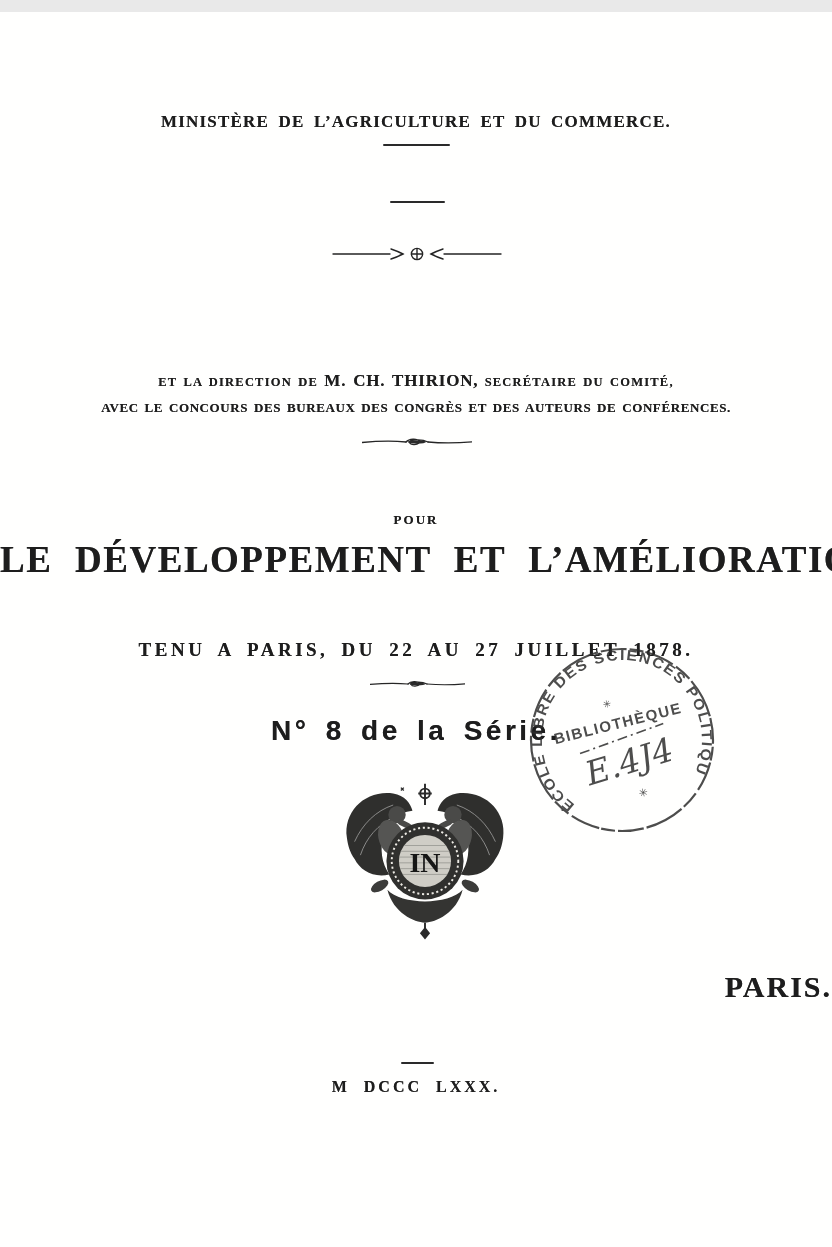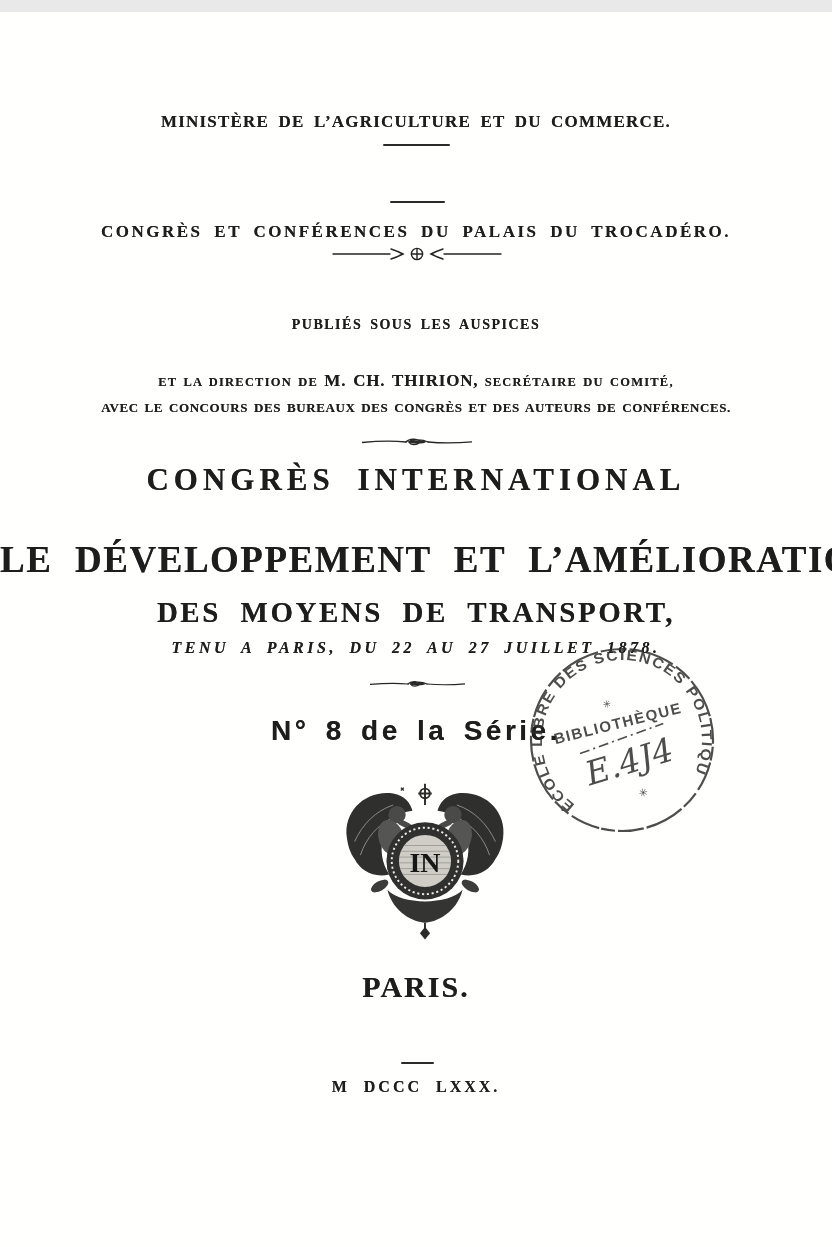--- a/index.html
+++ b/index.html
@@ -24,23 +24,23 @@
   .t-comptes    {top:266px;font-size:27px;letter-spacing:1.5px;word-spacing:9px;}
   .t-publies    {top:305px;font-size:14px;letter-spacing:1.5px;word-spacing:3px;}
   .t-comite     {top:327px;font-size:22px;letter-spacing:4px;word-spacing:9px;}
   .t-direction  {top:359px;font-size:12.5px;letter-spacing:1.2px;word-spacing:2px;}
   .t-direction .big{font-size:17px;letter-spacing:.8px;}
   .t-concours   {top:388px;font-size:13px;letter-spacing:.6px;word-spacing:2px;}
   .t-congresintl{top:450px;font-size:31px;letter-spacing:5px;word-spacing:10px;}
   .t-pour       {top:500px;font-size:13px;letter-spacing:2px;}
   .t-developpement{top:526px;font-size:37px;letter-spacing:1.5px;word-spacing:12px;}
   .t-moyens     {top:584px;font-size:29px;letter-spacing:2.5px;word-spacing:10px;}
-  .t-tenu       {top:627px;font-size:16px;letter-spacing:3.5px;word-spacing:5px;font-style:italic;}
+  .t-tenu       {top:627px;font-size:19px;letter-spacing:3.5px;word-spacing:5px;}
   .t-serie      {top:703px;font-size:28px;letter-spacing:3.5px;word-spacing:5px;font-family:Liberation Sans, sans-serif;}
-  .t-paris      {top:958px;font-size:30px;letter-spacing:2px;}
+  .t-paris      {top:958px;font-size:30px;letter-spacing:2px;text-align:right;}
   .t-imprimerie {top:1008px;font-size:21px;letter-spacing:3px;word-spacing:6px;}
   .t-year       {top:1066px;font-size:16px;letter-spacing:3px;word-spacing:7px;}
 
   .rule{position:absolute;height:2px;background:#2a2a2a;border-radius:1px;}
   .rule-1{top:132px;left:383px;width:67px;}
   .rule-2{top:189px;left:390px;width:55px;}
   .rule-3{top:1050px;left:401px;width:33px;}
 
   .orn{position:absolute;}
   .orn-arrow{top:234px;left:332px;}
@@ -51,49 +51,46 @@
   .stamp{position:absolute;top:630px;left:524px;opacity:.85;}
 </style>
 </head>
 <body>
 
 <div class="page">
 
   <div class="line t-ministry">MINISTÈRE DE L’AGRICULTURE ET DU COMMERCE.</div>
   <div class="rule rule-1"></div>
   <div class="rule rule-2"></div>
-  <div class="line t-palais">CONGRÈS ET CONFÉRENCES DU PALAIS DU TROCADÉRO.</div>
 
   <svg class="orn orn-arrow" width="170" height="16" viewBox="0 0 170 16">
     <g stroke="#242424" fill="none" stroke-width="1.4" stroke-linecap="round">
       <line x1="1" y1="8" x2="58" y2="8"></line>
       <path d="M59,3 C65,5 68,6.5 71,8 C68,9.5 65,11 59,13"></path>
       <circle cx="85" cy="8" r="5.6"></circle>
       <path d="M85,2.6 L85,13.4 M79.6,8 L90.4,8"></path>
       <path d="M111,3 C105,5 102,6.5 99,8 C102,9.5 105,11 111,13"></path>
       <line x1="112" y1="8" x2="169" y2="8"></line>
     </g>
   </svg>
 
-  <div class="line t-publies">PUBLIÉS SOUS LES AUSPICES</div>
   <div class="line t-concours">AVEC LE CONCOURS DES BUREAUX DES CONGRÈS ET DES AUTEURS DE CONFÉRENCES.</div>
   <div class="line t-direction"><span>ET LA DIRECTION DE </span><span class="big">M. CH. THIRION,</span><span> SECRÉTAIRE DU COMITÉ,</span></div>
 
   <svg class="orn orn-swirl" width="110" height="12" viewBox="0 0 110 12">
     <g stroke="#262626" fill="none" stroke-width="1.3" stroke-linecap="round">
       <path d="M0,6.5 C16,5 32,4.8 44,6"></path>
       <path d="M44,6 C47,2.5 55,2 58,5.5 C55,9.5 49,9.5 47,6 C50,3.5 60,3 66,6"></path>
       <path d="M66,6 C80,7.2 96,7 110,5.8"></path>
       <ellipse cx="55" cy="6" rx="9" ry="1.6" fill="#2b2b2b" stroke="none"></ellipse>
     </g>
   </svg>
 
-  <div class="line t-congresintl">CONGRÈS INTERNATIONAL</div>
+  <div class="line t-pour">POUR</div>
   <div class="line t-developpement">LE DÉVELOPPEMENT ET L’AMÉLIORATION</div>
-  <div class="line t-moyens">DES MOYENS DE TRANSPORT,</div>
   <div class="line t-tenu">TENU A PARIS, DU 22 AU 27 JUILLET 1878.</div>
 
   <svg class="orn orn-swirl2" width="95" height="12" viewBox="0 0 110 12">
     <g stroke="#262626" fill="none" stroke-width="1.4" stroke-linecap="round">
       <path d="M0,6.5 C16,5 32,4.8 44,6"></path>
       <path d="M44,6 C47,2.5 55,2 58,5.5 C55,9.5 49,9.5 47,6 C50,3.5 60,3 66,6"></path>
       <path d="M66,6 C80,7.2 96,7 110,5.8"></path>
       <ellipse cx="55" cy="6" rx="9" ry="1.6" fill="#2b2b2b" stroke="none"></ellipse>
     </g>
   </svg>

